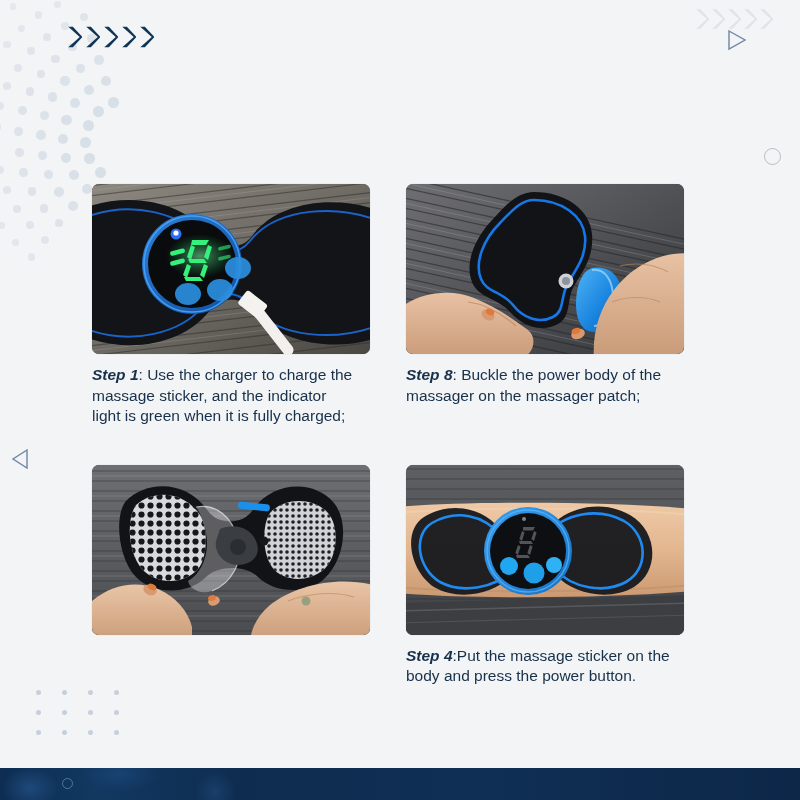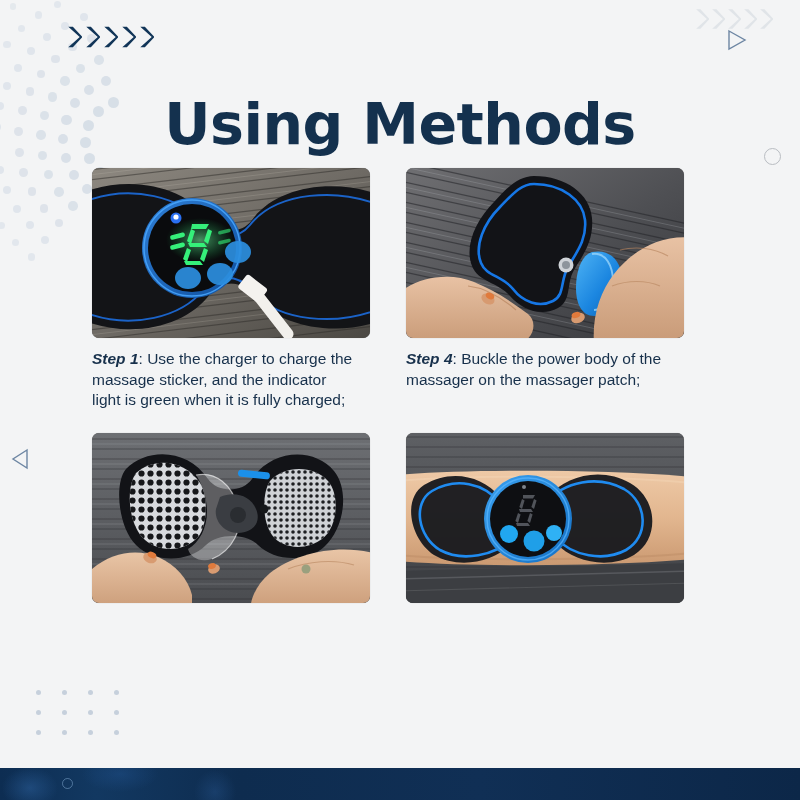--- a/index.html
+++ b/index.html
@@ -50,21 +50,21 @@
     color:#14314e;
     font-family:"DejaVu Sans", sans-serif;
   }
 
   
   .grid{
     position:absolute;left:92px;top:168px;width:600px;
     display:grid;grid-template-columns:278px 278px;
     column-gap:36px;row-gap:22px;
   }
-  .card{width:264px;}
+  .card{width:264px;margin-top:16px;}
   .photo{
     width:278px;height:170px;border-radius:7px;overflow:hidden;
     position:relative;background:#4a4a4a;
     box-shadow:0 0 0 0.5px rgba(0,0,0,.06);
   }
   .photo svg{display:block;width:100%;height:100%;}
   .caption{
     margin-top:11px;
     font-size:15.5px;line-height:1.33;
     color:#17304b;
@@ -215,21 +215,20 @@
       <i style="left:0px;top:20px"></i>
       <i style="left:26px;top:20px"></i>
       <i style="left:52px;top:20px"></i>
       <i style="left:78px;top:20px"></i>
       <i style="left:0px;top:40px"></i>
       <i style="left:26px;top:40px"></i>
       <i style="left:52px;top:40px"></i>
       <i style="left:78px;top:40px"></i>
     </div>
 
-  <h1 class="title">Using Methods</h1>
 
   <div class="grid">
 
     <div class="card">
       <div class="photo">
         <svg viewBox="0 0 278 170" preserveAspectRatio="xMidYMid slice">
           <defs>
             <linearGradient id="wood1" x1="0" y1="0" x2="1" y2="1">
               <stop offset="0" stop-color="#8d8880"></stop>
                 <stop offset="0.5" stop-color="#6e6a64"></stop>
@@ -382,21 +381,21 @@
           <ellipse cx="84" cy="128" rx="4.5" ry="3" fill="#e07a3c" transform="rotate(28 84 128)"></ellipse>
 
           <path d="M288 70 C258 66 228 80 208 106 C194 124 186 148 188 176 L288 176 Z" fill="url(#skin2)"></path>
           <path d="M214 82 C230 78 248 80 262 88" fill="none" stroke="#b8855f" stroke-width="1.2" opacity="0.65"></path>
           <path d="M206 118 C222 112 240 112 254 118" fill="none" stroke="#b8855f" stroke-width="1.2" opacity="0.6"></path>
           <ellipse cx="172" cy="150" rx="7" ry="5" fill="#d79a70" transform="rotate(-18 172 150)"></ellipse>
           <ellipse cx="170" cy="147" rx="4.5" ry="3" fill="#e07a3c" transform="rotate(-18 170 147)"></ellipse>
         </svg>
       </div>
       <div class="caption">
-        <span class="lbl">Step 4</span><span>: </span><span>Buckle the power body of the massager on the massager patch;</span>
+        <span class="lbl">Step 8</span><span>: </span><span>Buckle the power body of the massager on the massager patch;</span>
       </div>
     </div>
 
     <div class="card">
       <div class="photo">
         <svg viewBox="0 0 278 170" preserveAspectRatio="xMidYMid slice">
           <defs>
             <linearGradient id="wood3" x1="0" y1="0" x2="0" y2="1">
               <stop offset="0" stop-color="#6d6f73"></stop>
                 <stop offset="1" stop-color="#4a4c50"></stop>
@@ -536,20 +535,23 @@
             <path d="M124 80 l-2.6 8 l2.6 2 l2.6 -8.6 z"></path>
             <path d="M110 90 l12 0 l2 3 l-13 0 z"></path>
           </g>
           <circle cx="118" cy="54" r="2" fill="#7e848c"></circle>
 
           <circle cx="103" cy="101" r="9" fill="#21a7f0"></circle>
           <circle cx="128" cy="108" r="10.5" fill="#1f9fe8"></circle>
           <circle cx="148" cy="100" r="8" fill="#2fb1f5"></circle>
         </svg>
       </div>
+      <div class="caption">
+        <span class="lbl">Step 4</span><span>:</span><span>Put the massage sticker on the body and press the power button.</span>
+      </div>
     </div>
 
   </div>
 
   <div class="bottom-bar">
     <div class="swirl"></div>
     <div class="mini-circle"></div>
   </div>
 
 </div>

